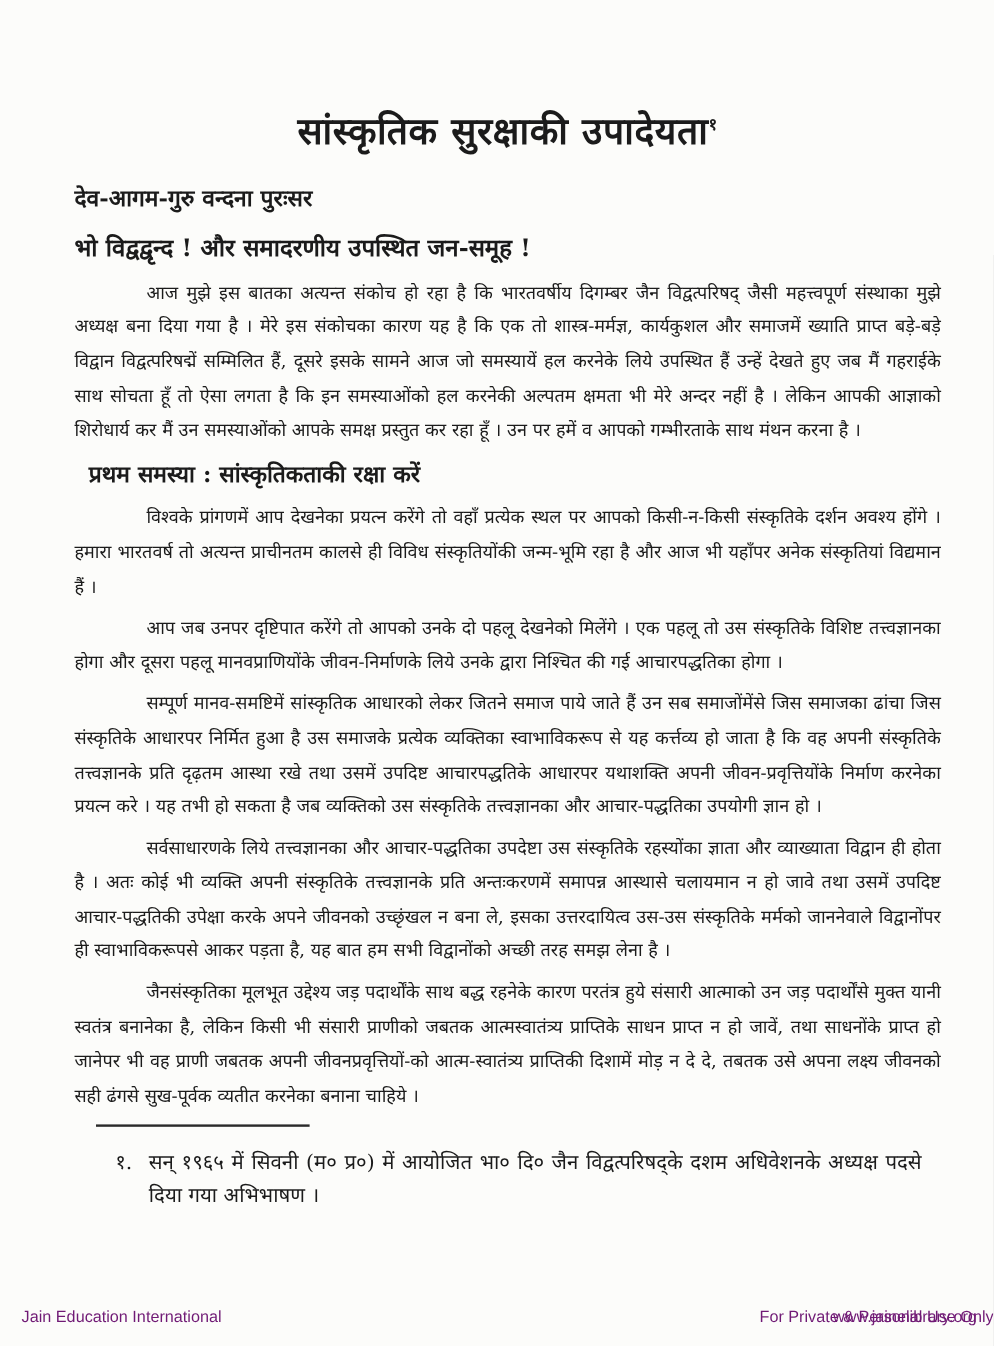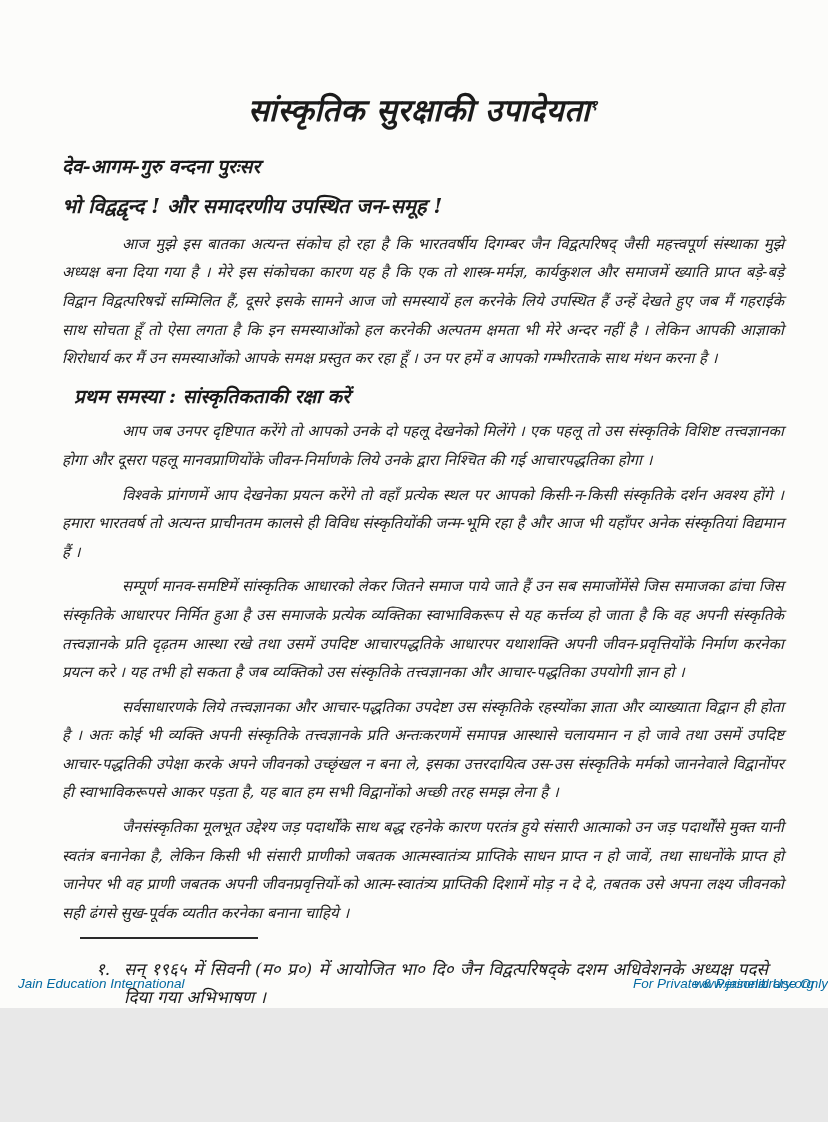--- a/index.html
+++ b/index.html
@@ -3,28 +3,27 @@
 <meta charset="utf-8">
 <style>
   html, body {
     margin: 0;
     padding: 0;
     background: #e8e8e8;
   }
   .page {
     position: relative;
     width: 828px;
-    height: 1008px;
+    height: 1122px;
     margin: 0 auto;
     background: #fcfcfa;
     color: #1b1b1b;
     font-family: "DejaVu Serif", "Liberation Serif", serif;
     overflow: hidden;
     box-sizing: border-box;
-    font-style: italic;
   }
   .content {
     position: absolute;
     left: 62px;
     top: 92px;
     width: 722px;
   }
   .title {
     text-align: center;
     font-size: 31px;
@@ -83,21 +82,21 @@
     text-indent: 0;
   }
   .footer {
     position: absolute;
     left: 0;
     right: 0;
     bottom: 14px;
     height: 18px;
     font-family: "Liberation Sans", "DejaVu Sans", sans-serif;
     font-size: 13.5px;
-    color: #0369a1;
+    color: #701a75;
   }
   .footer .f-left   { position: absolute; left: 18px; }
   .footer .f-center { position: absolute; left: 16px; right: 0; text-align: right; }
   .footer .f-right  { position: absolute; right: 14px; margin-left: 14px; }
 </style>
 </head>
 <body>
 
 <div class="page">
   <div class="content">
@@ -105,23 +104,23 @@
     <h1 class="title"><span>सांस्कृतिक सुरक्षाकी उपादेयता</span><sup>१</sup></h1>
 
     <p class="invocation">देव-आगम-गुरु वन्दना पुरःसर</p>
 
     <p class="salutation">भो विद्वद्वृन्द ! और समादरणीय उपस्थित जन-समूह !</p>
 
     <p class="para">आज मुझे इस बातका अत्यन्त संकोच हो रहा है कि भारतवर्षीय दिगम्बर जैन विद्वत्परिषद् जैसी महत्त्वपूर्ण संस्थाका मुझे अध्यक्ष बना दिया गया है । मेरे इस संकोचका कारण यह है कि एक तो शास्त्र-मर्मज्ञ, कार्यकुशल और समाजमें ख्याति प्राप्त बड़े-बड़े विद्वान विद्वत्परिषद्में सम्मिलित हैं, दूसरे इसके सामने आज जो समस्यायें हल करनेके लिये उपस्थित हैं उन्हें देखते हुए जब मैं गहराईके साथ सोचता हूँ तो ऐसा लगता है कि इन समस्याओंको हल करनेकी अल्पतम क्षमता भी मेरे अन्दर नहीं है । लेकिन आपकी आज्ञाको शिरोधार्य कर मैं उन समस्याओंको आपके समक्ष प्रस्तुत कर रहा हूँ । उन पर हमें व आपको गम्भीरताके साथ मंथन करना है ।</p>
 
     <h2 class="section-heading">प्रथम समस्या : सांस्कृतिकताकी रक्षा करें</h2>
 
+    <p class="para">विश्वके प्रांगणमें आप देखनेका प्रयत्न करेंगे तो वहाँ प्रत्येक स्थल पर आपको किसी-न-किसी संस्कृतिके दर्शन अवश्य होंगे । हमारा भारतवर्ष तो अत्यन्त प्राचीनतम कालसे ही विविध संस्कृतियोंकी जन्म-भूमि रहा है और आज भी यहाँपर अनेक संस्कृतियां विद्यमान हैं ।</p>
+
     <p class="para">आप जब उनपर दृष्टिपात करेंगे तो आपको उनके दो पहलू देखनेको मिलेंगे । एक पहलू तो उस संस्कृतिके विशिष्ट तत्त्वज्ञानका होगा और दूसरा पहलू मानवप्राणियोंके जीवन-निर्माणके लिये उनके द्वारा निश्चित की गई आचारपद्धतिका होगा ।</p>
-
-    <p class="para">विश्वके प्रांगणमें आप देखनेका प्रयत्न करेंगे तो वहाँ प्रत्येक स्थल पर आपको किसी-न-किसी संस्कृतिके दर्शन अवश्य होंगे । हमारा भारतवर्ष तो अत्यन्त प्राचीनतम कालसे ही विविध संस्कृतियोंकी जन्म-भूमि रहा है और आज भी यहाँपर अनेक संस्कृतियां विद्यमान हैं ।</p>
 
     <p class="para">सम्पूर्ण मानव-समष्टिमें सांस्कृतिक आधारको लेकर जितने समाज पाये जाते हैं उन सब समाजोंमेंसे जिस समाजका ढांचा जिस संस्कृतिके आधारपर निर्मित हुआ है उस समाजके प्रत्येक व्यक्तिका स्वाभाविकरूप से यह कर्त्तव्य हो जाता है कि वह अपनी संस्कृतिके तत्त्वज्ञानके प्रति दृढ़तम आस्था रखे तथा उसमें उपदिष्ट आचारपद्धतिके आधारपर यथाशक्ति अपनी जीवन-प्रवृत्तियोंके निर्माण करनेका प्रयत्न करे । यह तभी हो सकता है जब व्यक्तिको उस संस्कृतिके तत्त्वज्ञानका और आचार-पद्धतिका उपयोगी ज्ञान हो ।</p>
 
     <p class="para">सर्वसाधारणके लिये तत्त्वज्ञानका और आचार-पद्धतिका उपदेष्टा उस संस्कृतिके रहस्योंका ज्ञाता और व्याख्याता विद्वान ही होता है । अतः कोई भी व्यक्ति अपनी संस्कृतिके तत्त्वज्ञानके प्रति अन्तःकरणमें समापन्न आस्थासे चलायमान न हो जावे तथा उसमें उपदिष्ट आचार-पद्धतिकी उपेक्षा करके अपने जीवनको उच्छृंखल न बना ले, इसका उत्तरदायित्व उस-उस संस्कृतिके मर्मको जाननेवाले विद्वानोंपर ही स्वाभाविकरूपसे आकर पड़ता है, यह बात हम सभी विद्वानोंको अच्छी तरह समझ लेना है ।</p>
 
     <p class="para">जैनसंस्कृतिका मूलभूत उद्देश्य जड़ पदार्थोंके साथ बद्ध रहनेके कारण परतंत्र हुये संसारी आत्माको उन जड़ पदार्थोंसे मुक्त यानी स्वतंत्र बनानेका है, लेकिन किसी भी संसारी प्राणीको जबतक आत्मस्वातंत्र्य प्राप्तिके साधन प्राप्त न हो जावें, तथा साधनोंके प्राप्त हो जानेपर भी वह प्राणी जबतक अपनी जीवनप्रवृत्तियों-को आत्म-स्वातंत्र्य प्राप्तिकी दिशामें मोड़ न दे दे, तबतक उसे अपना लक्ष्य जीवनको सही ढंगसे सुख-पूर्वक व्यतीत करनेका बनाना चाहिये ।</p>
 
     <hr class="footnote-rule">
 
     <p class="footnote"><span class="fn-marker">१.</span><span>सन् १९६५ में सिवनी (म० प्र०) में आयोजित भा० दि० जैन विद्वत्परिषद्के दशम अधिवेशनके अध्यक्ष पदसे दिया गया अभिभाषण ।</span></p>

